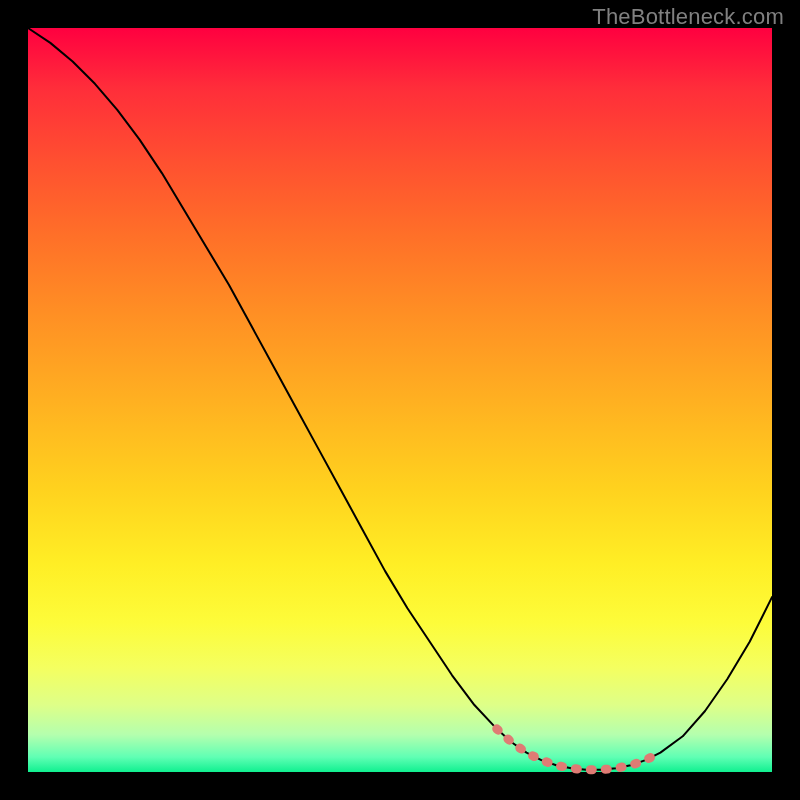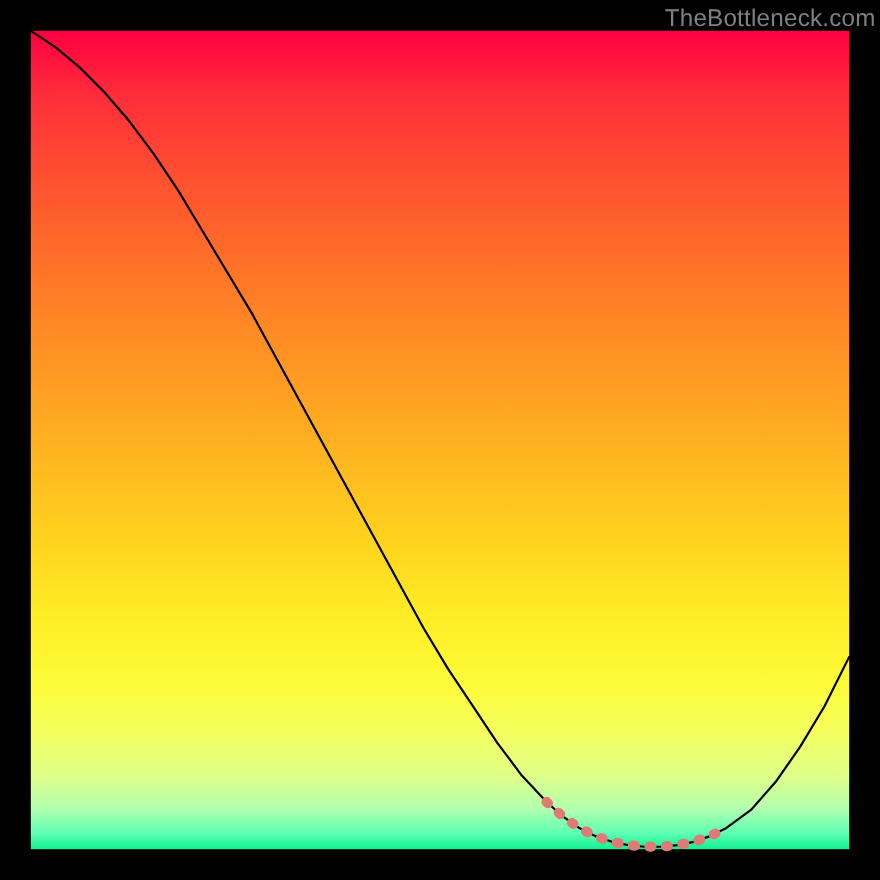--- a/index.html
+++ b/index.html
@@ -6,21 +6,21 @@
   html, body { width: 800px; height: 800px; background: #000; overflow: hidden; }
   .frame {
     position: relative;
     width: 800px;
     height: 800px;
     background: #000;
   }
   .watermark {
     position: absolute;
     top: 4px;
-    right: 4px;
+    right: 16px;
     color: #808080;
     font-family: Arial, Helvetica, sans-serif;
     font-size: 22px;
     font-weight: 400;
     letter-spacing: 0.2px;
     z-index: 10;
   }
   .plot-area {
     position: absolute;
     left: 28px;

